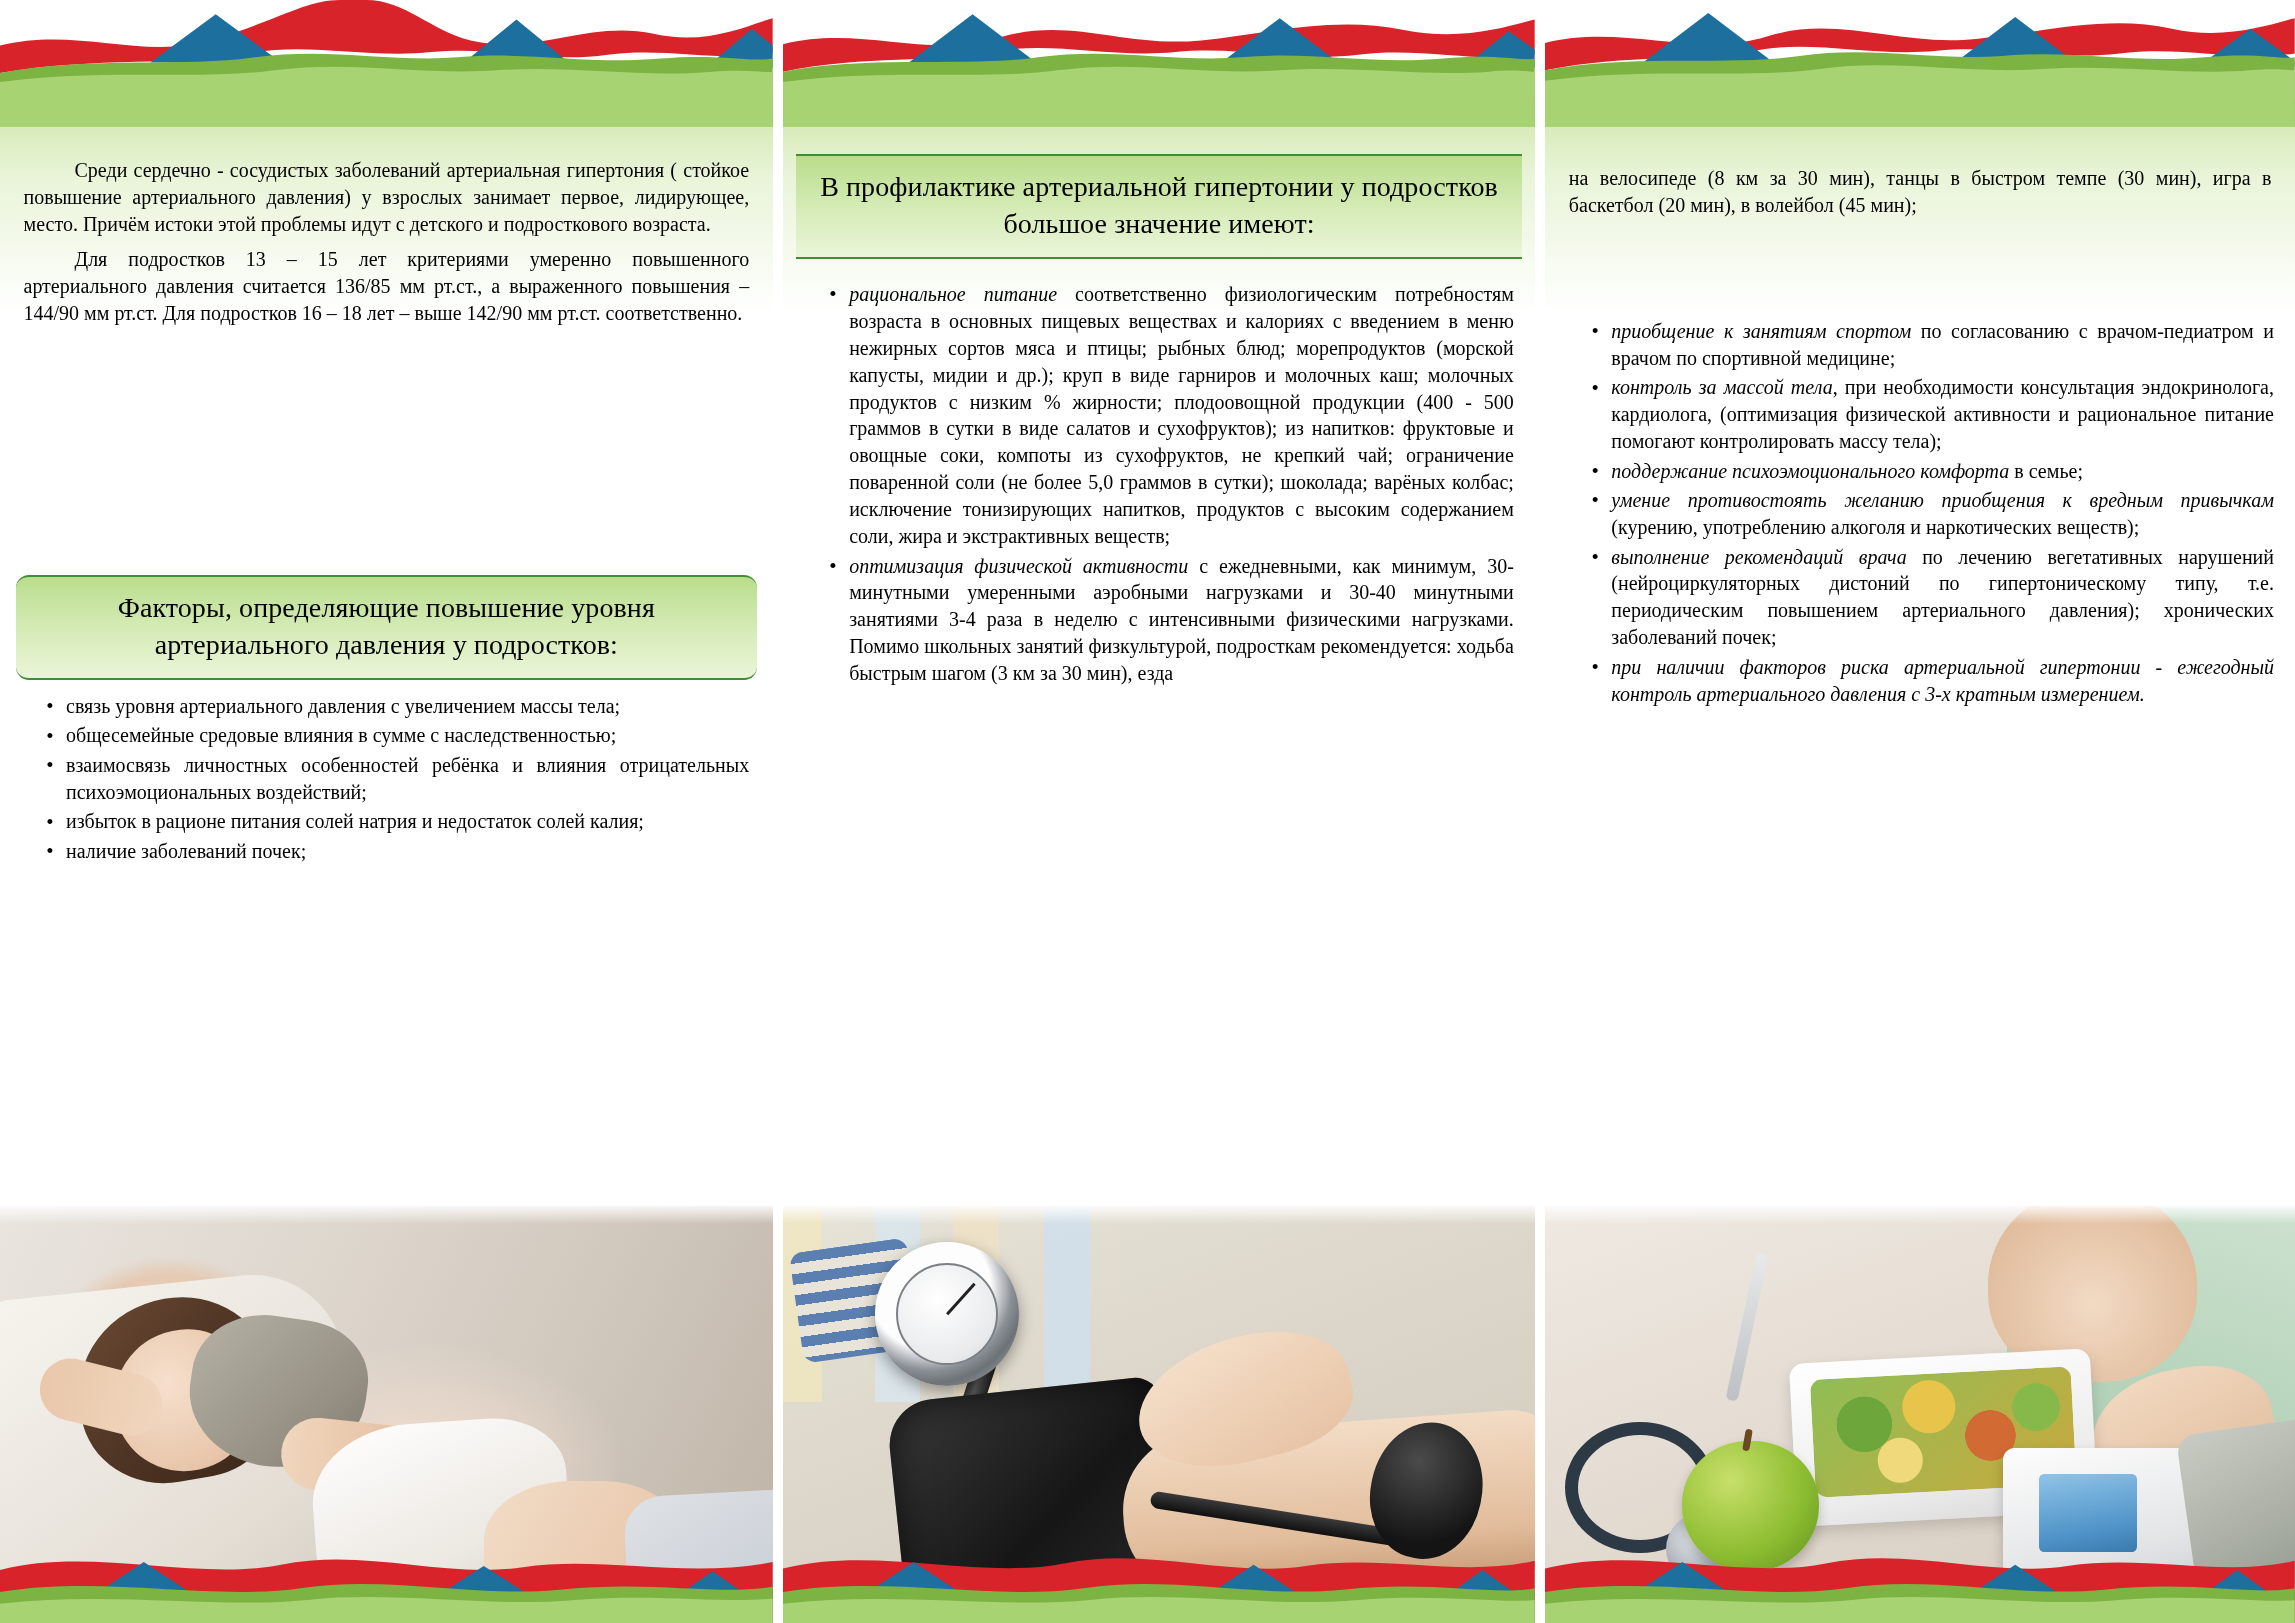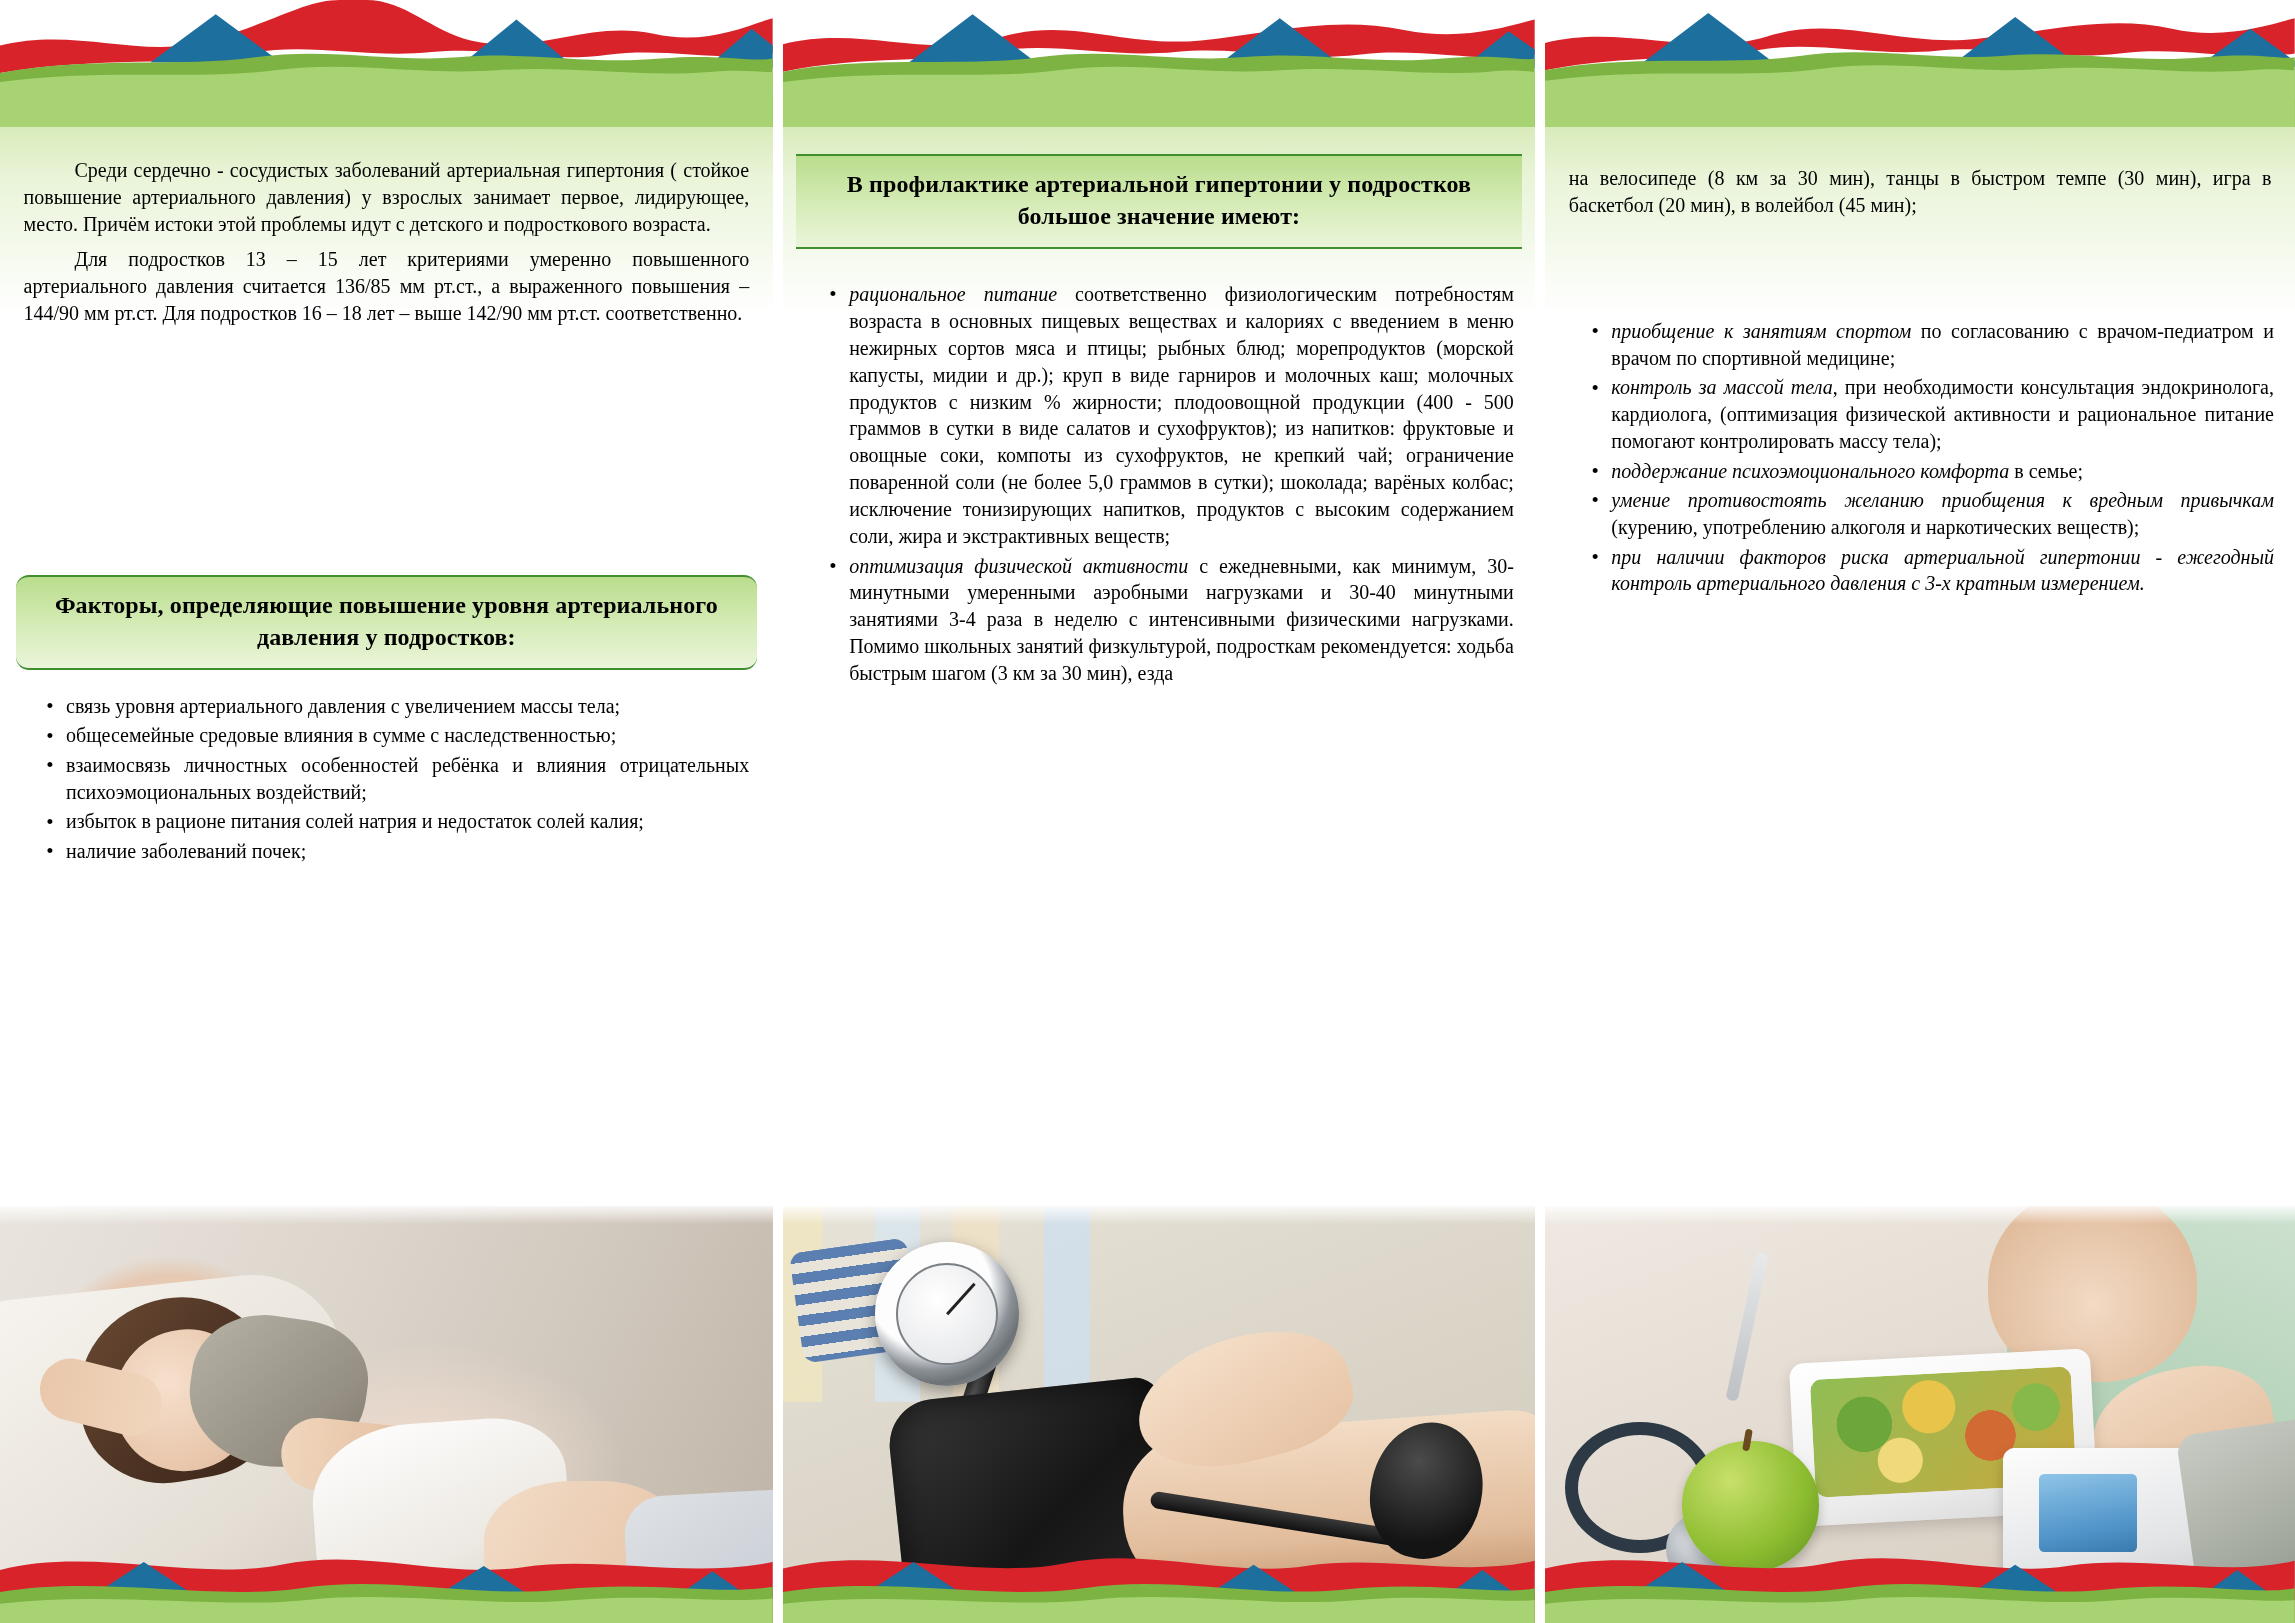--- a/index.html
+++ b/index.html
@@ -75,22 +75,22 @@
   .para + .para { margin-top: 7.8px; }
   .para b { font-weight: normal; }
 
   .heading-box {
     background: linear-gradient(to bottom, #b9dd8c 0%, #d7ecb9 55%, #eaf5da 100%);
     border-top: 2px solid #3f8f2f;
     border-bottom: 2px solid #3f8f2f;
     padding: 13px 22px 14.4px 22px;
   }
   .heading {
-    font-size: 24px;
-    font-weight: bold;
+    font-size: 28px;
+    font-weight: normal;
     line-height: 1.32;
     text-align: center;
     color: #000;
     letter-spacing: 0.1px;
   }
 
   ul.bullets {
     list-style: none;
     margin: 0;
     padding: 0;
@@ -492,20 +492,23 @@
           <em>приобщение к занятиям спортом</em><span> по согласованию с врачом-педиатром и врачом по спортивной медицине;</span>
         </li>
         <li>
           <em>контроль за массой тела</em><span>, при необходимости консультация эндокринолога, кардиолога, (оптимизация физической активности и рациональное питание помогают контролировать массу тела);</span>
         </li>
         <li>
           <em>поддержание психоэмоционального комфорта</em><span> в семье;</span>
         </li>
         <li>
           <em>умение противостоять желанию приобщения к вредным привычкам</em><span> (курению, употреблению алкоголя и наркотических веществ);</span>
+        </li>
+        <li>
+          <em>выполнение рекомендаций врача</em><span> по лечению вегетативных нарушений (нейроциркуляторных дистоний по гипертоническому типу, т.е. периодическим повышением артериального давления); хронических заболеваний почек;</span>
         </li>
         <li>
           <em>при наличии факторов риска артериальной гипертонии - ежегодный контроль артериального давления с 3-х кратным измерением.</em><span></span>
         </li>
       </ul>
     </div>
 
     <div class="photo">
       <div class="img img-3">
         <div class="i3-person"></div>

